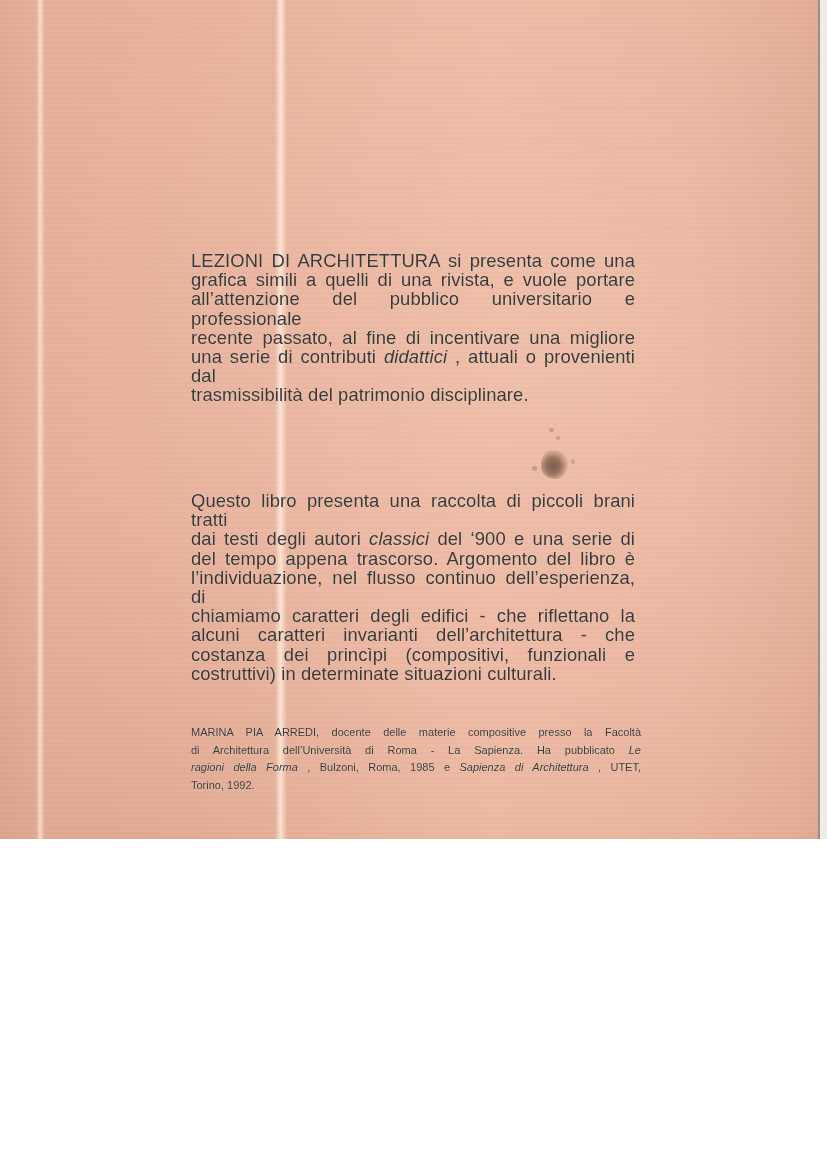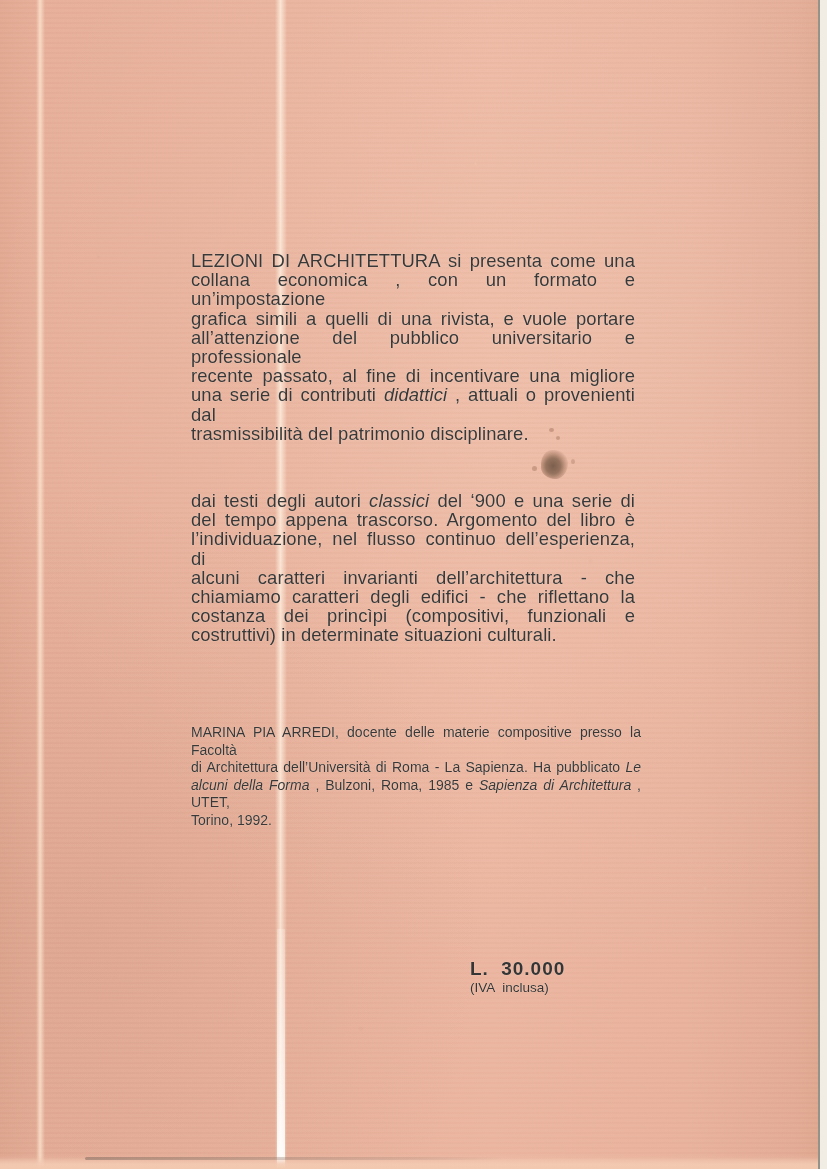--- a/index.html
+++ b/index.html
@@ -1,21 +1,21 @@
 <!DOCTYPE html>
 <html><head>
 <meta charset="utf-8">
 <style>
   html, body { margin: 0; padding: 0; }
   body { font-family: "Liberation Sans", sans-serif; }
 
   .scan {
     position: relative;
     width: 827px;
-    height: 1169px;
+    height: 839px;
     background: #000000;
     overflow: hidden;
   }
 
   
   .cover {
     position: absolute;
     left: 0; top: 0;
     width: 820px; height: 1169px;
     background:
@@ -71,21 +71,21 @@
   .para {
     left: 191px; width: 444px;
     font-size: 18.4px;
     line-height: 19.2px;
     letter-spacing: 0.1px;
   }
   .para-intro { top: 251px; }
   .para-desc  { top: 491px; }
   .bio {
     left: 191px; top: 724px; width: 450px;
-    font-size: 14px;
+    font-size: 11px;
     line-height: 17.6px;
   }
   .line { text-align: justify; text-align-last: justify; }
   .line.last { text-align-last: left; }
   .it { font-style: italic; }
 
   .price-block {
     position: absolute; left: 470px; top: 958px; width: 240px;
     color: #353535;
     text-shadow: 0 0 1px rgba(255,236,222,0.8);
@@ -121,42 +121,42 @@
     <div class="stripe-center"></div>
 
     <div class="stain"></div>
     <div class="stain-speck s1"></div>
     <div class="stain-speck s2"></div>
     <div class="stain-speck s3"></div>
     <div class="stain-speck s4"></div>
 
     <div class="textblock para para-intro">
         <div class="line"><span>LEZIONI DI ARCHITETTURA si presenta come una</span></div>
-        <div class="line"><span>collana economica , con un formato e un’impostazione</span></div>
         <div class="line"><span>grafica simili a quelli di una rivista, e vuole portare</span></div>
         <div class="line"><span>all’attenzione del pubblico universitario e professionale</span></div>
         <div class="line"><span>recente passato, al fine di incentivare una migliore</span></div>
         <div class="line"><span>una serie di contributi </span><span class="it">didattici</span><span> , attuali o provenienti dal</span></div>
         <div class="line last"><span>trasmissibilità del patrimonio disciplinare.</span></div>
       </div>
 
     <div class="textblock para para-desc">
+        <div class="line"><span>Questo libro presenta una raccolta di piccoli brani tratti</span></div>
         <div class="line"><span>dai testi degli autori </span><span class="it">classici</span><span> del ‘900 e una serie di</span></div>
         <div class="line"><span>del tempo appena trascorso. Argomento del libro è</span></div>
         <div class="line"><span>l’individuazione, nel flusso continuo dell’esperienza, di</span></div>
+        <div class="line"><span>chiamiamo caratteri degli edifici - che riflettano la</span></div>
         <div class="line"><span>alcuni caratteri invarianti dell’architettura - che</span></div>
-        <div class="line"><span>chiamiamo caratteri degli edifici - che riflettano la</span></div>
         <div class="line"><span>costanza dei princìpi (compositivi, funzionali e</span></div>
         <div class="line last"><span>costruttivi) in determinate situazioni culturali.</span></div>
       </div>
 
     <div class="textblock bio">
         <div class="line"><span>MARINA PIA ARREDI, docente delle materie compositive presso la Facoltà</span></div>
         <div class="line"><span>di Architettura dell’Università di Roma - La Sapienza. Ha pubblicato </span><span class="it">Le</span></div>
-        <div class="line"><span class="it">alcuni della Forma</span><span> , Bulzoni, Roma, 1985 e </span><span class="it">Sapienza di Architettura</span><span> , UTET,</span></div>
+        <div class="line"><span class="it">ragioni della Forma</span><span> , Bulzoni, Roma, 1985 e </span><span class="it">Sapienza di Architettura</span><span> , UTET,</span></div>
         <div class="line last"><span>Torino, 1992.</span></div>
       </div>
 
     <div class="price-block">
       <div class="price-amount">L. 30.000</div>
       <div class="price-note">(IVA inclusa)</div>
     </div>
 
     <div class="edge-bottom"></div>
     <div class="edge-bottom-shadow"></div>

